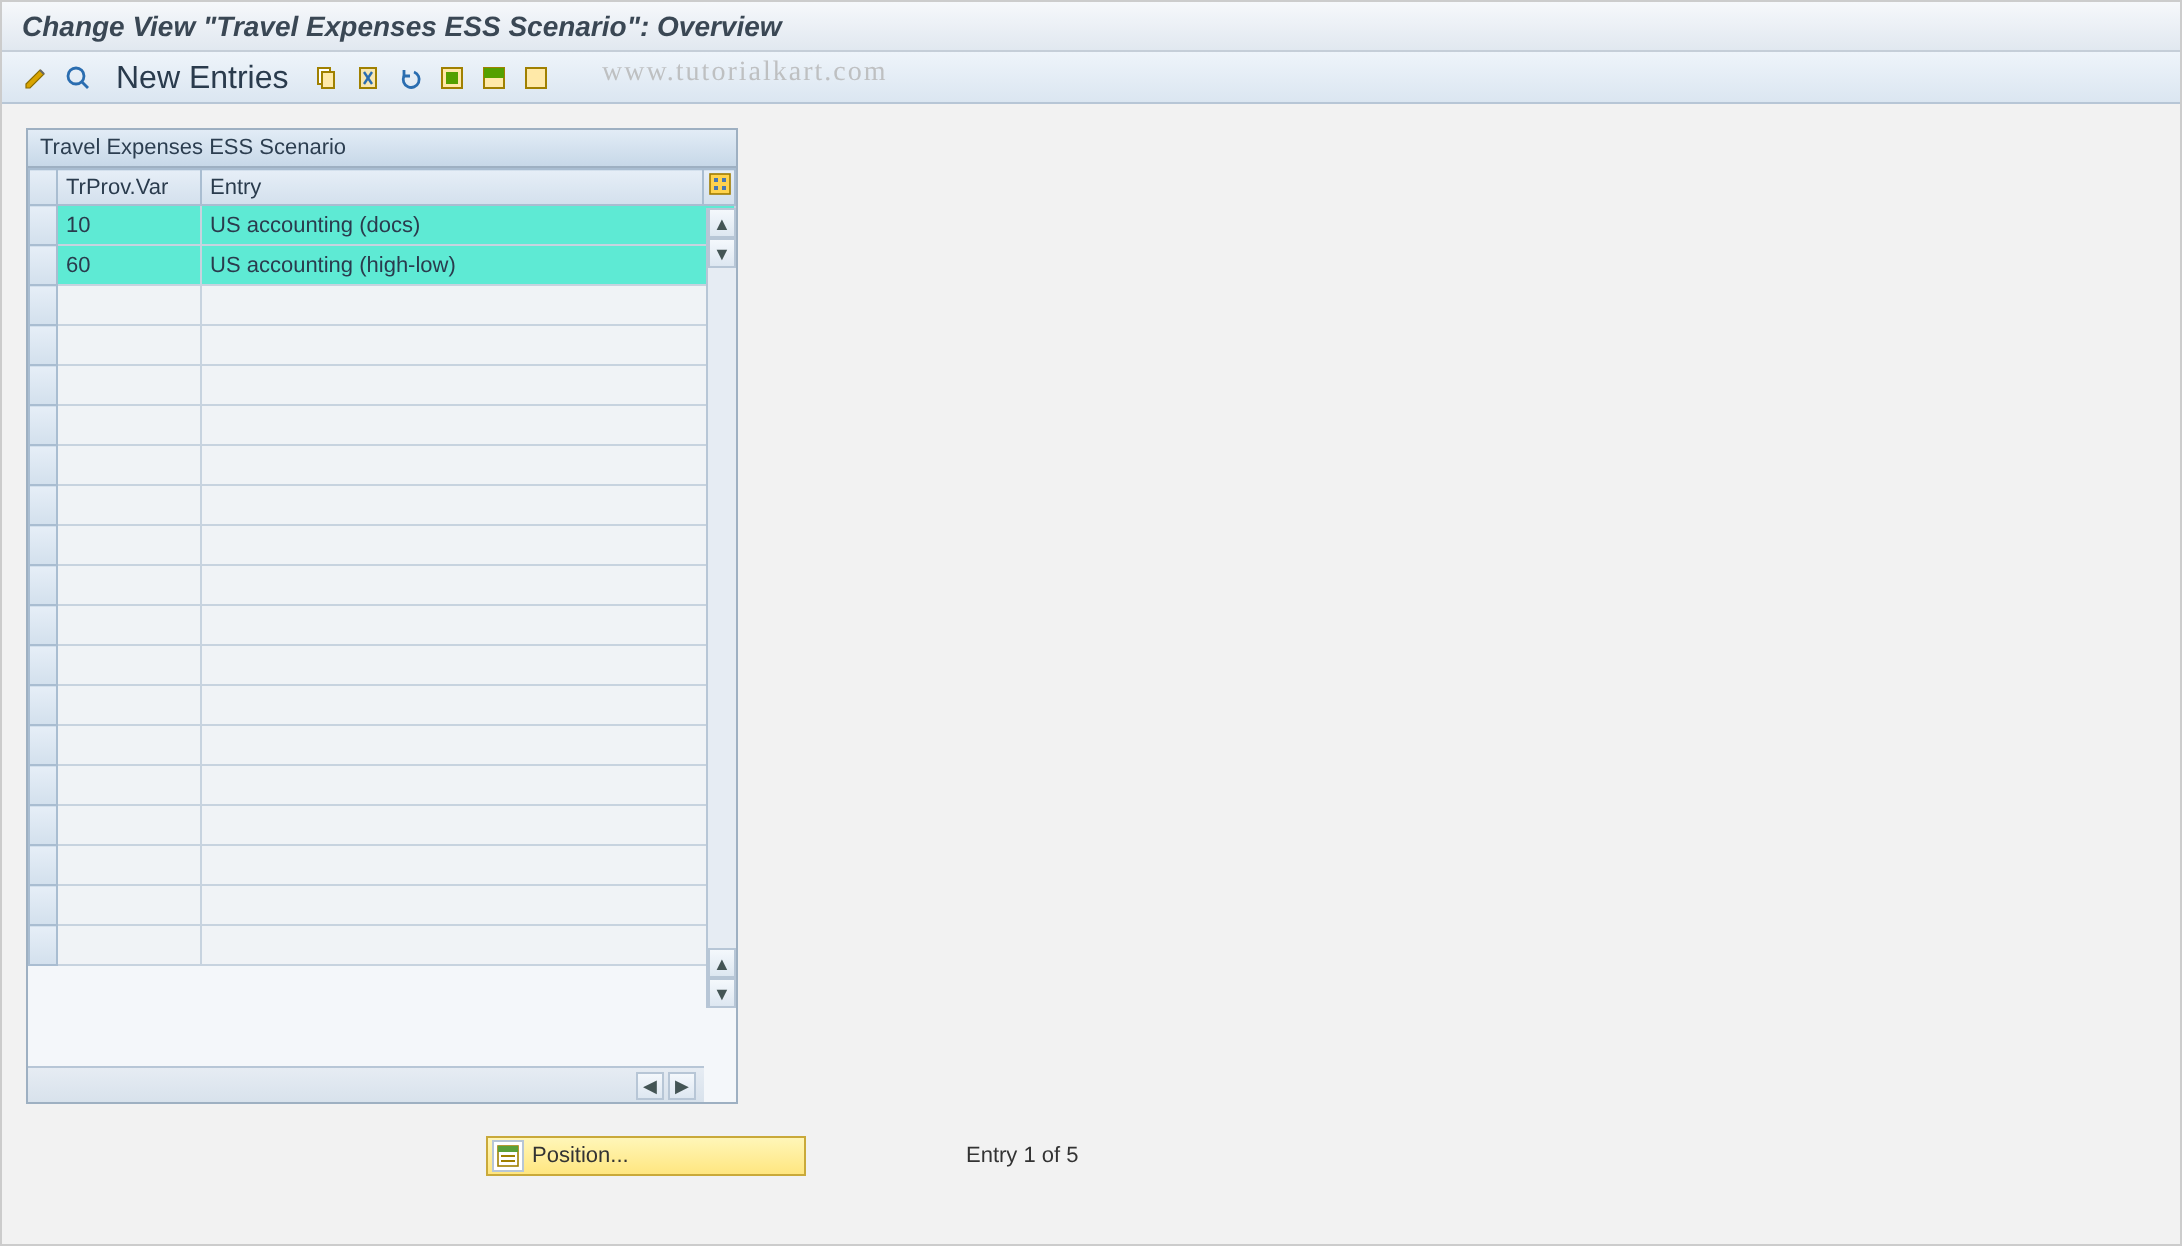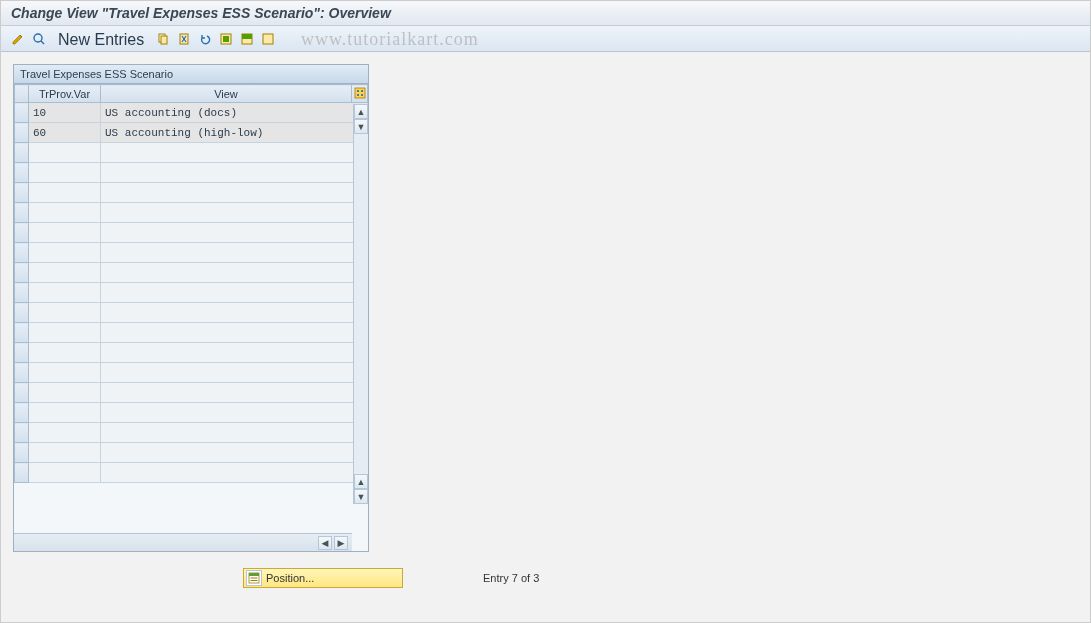--- a/index.html
+++ b/index.html
@@ -50,21 +50,21 @@
     cursor: pointer;
     height:18px;
     line-height:18px;
     border: 1px solid transparent;
     border-radius:2px;
   }
   .watermark {
     position: absolute;
     left: 300px;
     top: 3px;
-    font-size: 18px;
+    font-size: 14px;
     color: rgba(180,180,180,0.8);
     letter-spacing: 1px;
     pointer-events: none;
     font-family: "Times New Roman", serif;
   }
   .content {
     padding: 12px;
   }
   .panel {
     width: 356px;
@@ -86,42 +86,42 @@
     overflow: hidden;
   }
   .grid {
     border-collapse: collapse;
     width: 100%;
   }
   .grid th {
     background: linear-gradient(#e6eef7, #d3e0ed);
     border: 1px solid #a9bdd1;
     font-weight: normal;
-    text-align: center;
+    text-align: left;
     padding: 2px 4px;
     color: #2a3b4d;
     font-size: 11px;
     height: 18px;
   }
   .grid td {
     border: 1px solid #c7d3df;
     padding: 0px 4px;
     height: 20px;
     background: #fefefe;
     color: #2a3b4d;
   }
   .grid td.sel {
     width: 14px;
     background: linear-gradient(#e6eef7, #d3e0ed);
     border: 1px solid #a9bdd1;
     cursor: pointer;
   }
   .grid td.trprov { width: 72px; background:#eef2f6; }
   .grid td.name { background:#eef2f6; }
-  .grid td.trprov.filled, .grid td.name.filled { background:#e5e5e5;font-family:Liberation Mono, monospace; }
+  .grid td.trprov.filled, .grid td.name.filled { background:#5eead4; }
   .grid tr.empty td.trprov, .grid tr.empty td.name { background:#f0f3f6; }
   .grid th.config-col { width:16px; text-align:center; padding:0; cursor:pointer; }
   .config-icon { display:inline-block; }
   .vscroll {
     position:absolute;
     right:0;
     top:20px;
     bottom:20px;
     width:15px;
     background:#e6ecf3;
@@ -260,21 +260,21 @@
 
 <div class="content">
   <div class="panel">
     <div class="panel-title">Travel Expenses ESS Scenario</div>
     <div class="grid-wrap">
       <table class="grid">
         <thead>
           <tr>
             <th style="width:14px"></th>
             <th style="width:72px">TrProv.Var</th>
-            <th>View</th>
+            <th>Entry</th>
             <th class="config-col">
               <span class="config-icon">
                 <svg width="12" height="12" viewBox="0 0 12 12">
                     <rect x="1" y="1" width="10" height="10" fill="#ffd34d" stroke="#a07c00" stroke-width="0.8"></rect>
                     <rect x="3" y="3" width="2" height="2" fill="#4a78b0"></rect>
                     <rect x="7" y="3" width="2" height="2" fill="#4a78b0"></rect>
                     <rect x="3" y="7" width="2" height="2" fill="#4a78b0"></rect>
                     <rect x="7" y="7" width="2" height="2" fill="#4a78b0"></rect>
                   </svg>
               </span>
@@ -398,15 +398,15 @@
       <span class="pb-icon">
         <svg width="12" height="12" viewBox="0 0 12 12">
             <rect x="1" y="1" width="10" height="10" fill="#fff" stroke="#a08000" stroke-width="0.8"></rect>
             <rect x="1" y="1" width="10" height="3" fill="#5aa03a"></rect>
             <rect x="2.5" y="5.5" width="7" height="1" fill="#a08000"></rect>
             <rect x="2.5" y="8" width="7" height="1" fill="#a08000"></rect>
           </svg>
       </span>
       <span class="pb-text">Position...</span>
     </div>
-    <div class="entry-label">Entry 7 of 3</div>
+    <div class="entry-label">Entry 1 of 5</div>
   </div>
 </div>
 
 </body></html>

